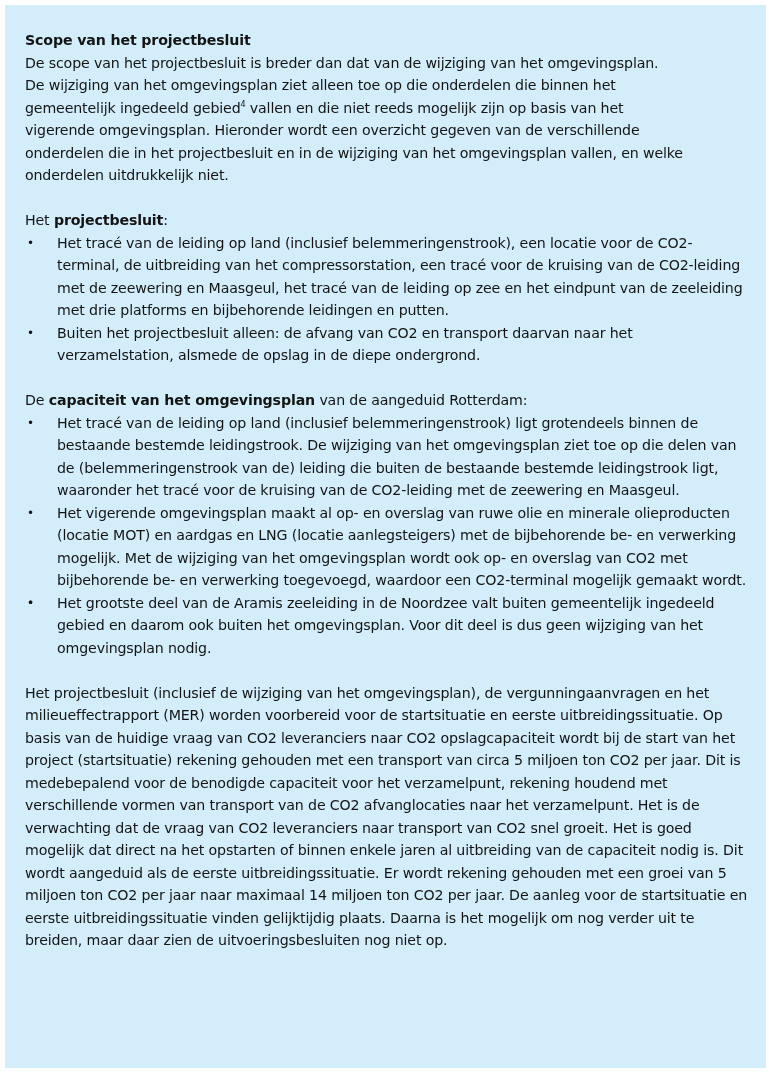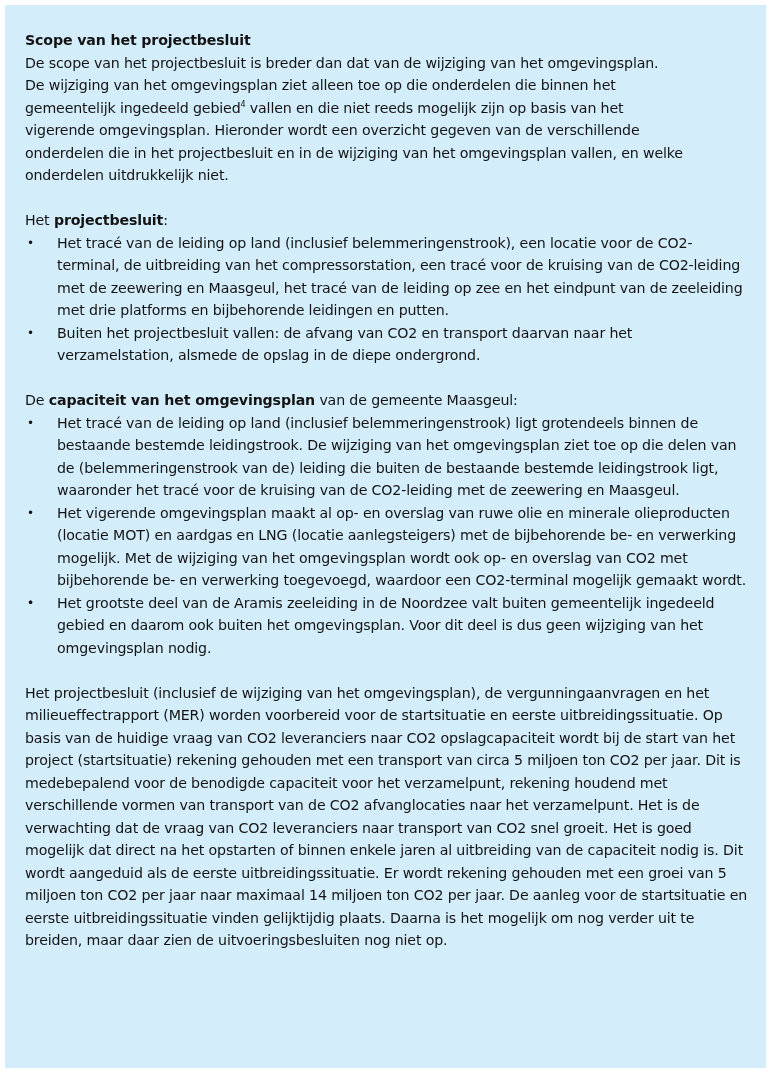--- a/index.html
+++ b/index.html
@@ -64,26 +64,26 @@
 
 <div class="box">
   <p class="title">Scope van het projectbesluit</p>
   <p class="para"><span>De scope van het projectbesluit is breder dan dat van de wijziging van het omgevingsplan.</span><br><span>De wijziging van het omgevingsplan ziet alleen toe op die onderdelen die binnen het</span><br><span>gemeentelijk ingedeeld gebied</span><sup style="font-size:8px;vertical-align:6px;line-height:0;">4</sup><span> vallen en die niet reeds mogelijk zijn op basis van het</span><br><span>vigerende omgevingsplan. Hieronder wordt een overzicht gegeven van de verschillende</span><br><span>onderdelen die in het projectbesluit en in de wijziging van het omgevingsplan vallen, en welke</span><br><span>onderdelen uitdrukkelijk niet.</span></p>
 
   <div class="gap"></div>
 
   <p><span>Het </span><b>projectbesluit</b><span>:</span></p>
   <ul class="bullets">
     <li><span class="dot">•</span><span>Het tracé van de leiding op land (inclusief belemmeringenstrook), een locatie voor de CO2-terminal, de uitbreiding van het compressorstation, een tracé voor de kruising van de CO2-leiding met de zeewering en Maasgeul, het tracé van de leiding op zee en het eindpunt van de zeeleiding met drie platforms en bijbehorende leidingen en putten.</span></li>
-    <li><span class="dot">•</span><span>Buiten het projectbesluit vallen: de afvang van CO2 en transport daarvan naar het verzamelstation, alsmede de opslag in de diepe ondergrond.</span></li>
+    <li><span class="dot">•</span><span>Buiten het projectbesluit alleen: de afvang van CO2 en transport daarvan naar het verzamelstation, alsmede de opslag in de diepe ondergrond.</span></li>
   </ul>
 
   <div class="gap"></div>
 
-  <p><span>De </span><b>capaciteit van het omgevingsplan</b><span> van de gemeente Maasgeul:</span></p>
+  <p><span>De </span><b>capaciteit van het omgevingsplan</b><span> van de aangeduid Rotterdam:</span></p>
   <ul class="bullets">
     <li><span class="dot">•</span><span>Het tracé van de leiding op land (inclusief belemmeringenstrook) ligt grotendeels binnen de bestaande bestemde leidingstrook. De wijziging van het omgevingsplan ziet toe op die delen van de (belemmeringenstrook van de) leiding die buiten de bestaande bestemde leidingstrook ligt, waaronder het tracé voor de kruising van de CO2-leiding met de zeewering en Maasgeul.</span></li>
     <li><span class="dot">•</span><span>Het vigerende omgevingsplan maakt al op- en overslag van ruwe olie en minerale olieproducten (locatie MOT) en aardgas en LNG (locatie aanlegsteigers) met de bijbehorende be- en verwerking mogelijk. Met de wijziging van het omgevingsplan wordt ook op- en overslag van CO2 met bijbehorende be- en verwerking toegevoegd, waardoor een CO2-terminal mogelijk gemaakt wordt.</span></li>
     <li><span class="dot">•</span></li>
     <li><span class="dot">•</span><span>Het grootste deel van de Aramis zeeleiding in de Noordzee valt buiten gemeentelijk ingedeeld gebied en daarom ook buiten het omgevingsplan. Voor dit deel is dus geen wijziging van het omgevingsplan nodig.</span></li>
   </ul>
 
   <div class="gap"></div>
 
   <p class="para">Het projectbesluit (inclusief de wijziging van het omgevingsplan), de vergunningaanvragen en het milieueffectrapport (MER) worden voorbereid voor de startsituatie en eerste uitbreidingssituatie. Op basis van de huidige vraag van CO2 leveranciers naar CO2 opslagcapaciteit wordt bij de start van het project (startsituatie) rekening gehouden met een transport van circa 5 miljoen ton CO2 per jaar. Dit is medebepalend voor de benodigde capaciteit voor het verzamelpunt, rekening houdend met verschillende vormen van transport van de CO2 afvanglocaties naar het verzamelpunt. Het is de verwachting dat de vraag van CO2 leveranciers naar transport van CO2 snel groeit. Het is goed mogelijk dat direct na het opstarten of binnen enkele jaren al uitbreiding van de capaciteit nodig is. Dit wordt aangeduid als de eerste uitbreidingssituatie. Er wordt rekening gehouden met een groei van 5 miljoen ton CO2 per jaar naar maximaal 14 miljoen ton CO2 per jaar. De aanleg voor de startsituatie en eerste uitbreidingssituatie vinden gelijktijdig plaats. Daarna is het mogelijk om nog verder uit te breiden, maar daar zien de uitvoeringsbesluiten nog niet op.</p>

